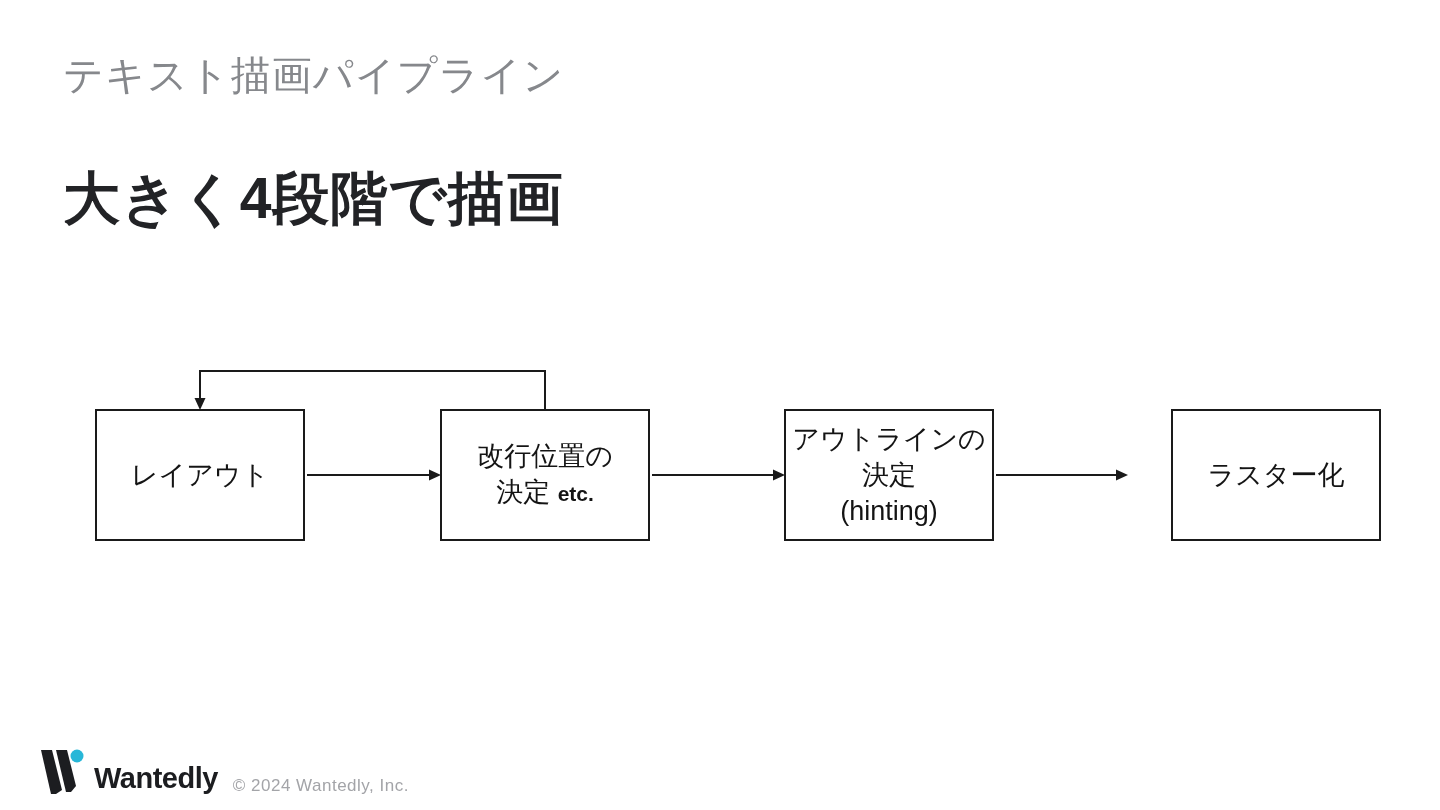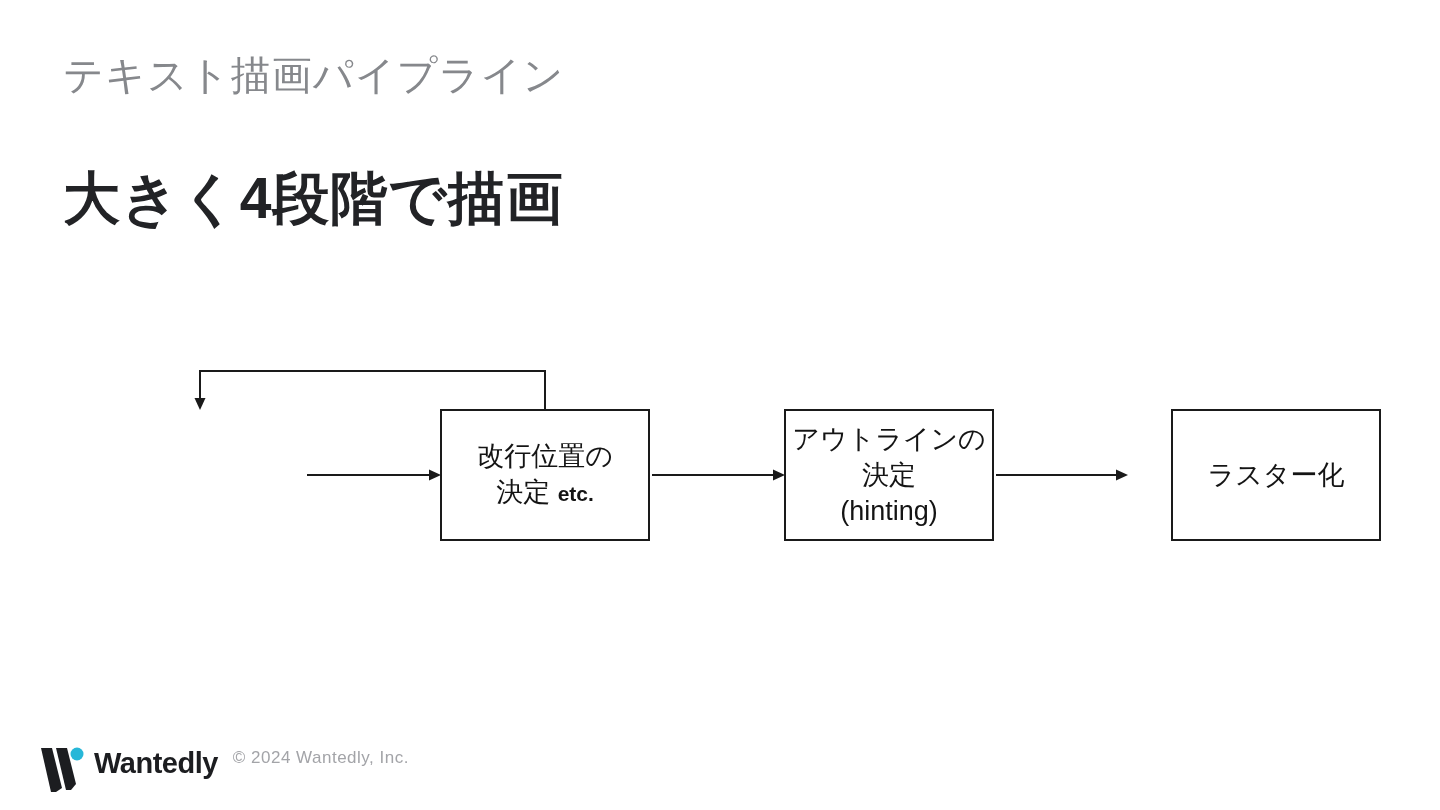--- a/index.html
+++ b/index.html
@@ -67,21 +67,21 @@
   .box-linebreak{ left: 440px; }
   .box-outline  { left: 784px; }
   .box-raster   { left: 1171px;}
   .etc-suffix { font-size: 21px; font-weight: bold; }
 
   .footer {
     position: absolute;
     left: 40px; top: 747px;
     height: 48px;
     display: flex;
-    align-items: flex-start;
+    align-items: flex-end;
   }
   .logo-mark { width: 44px; height: 46px; display: block; }
   .logo-wordmark {
     margin-left: 10px;
     font-size: 29px;
     font-weight: 700;
     color: var(--logo-ink);
     letter-spacing: -0.5px;
   }
   .copyright {
@@ -120,20 +120,23 @@
         <line x1="652" y1="475" x2="775" y2="475"></line>
         <polygon points="785,475 773,469.5 773,480.5"></polygon>
       </g>
 
       <g>
         <line x1="996" y1="475" x2="1118" y2="475"></line>
         <polygon points="1128,475 1116,469.5 1116,480.5"></polygon>
       </g>
     </svg>
 
+    <div class="box box-layout">
+      <div class="box-line">レイアウト</div>
+    </div>
 
     <div class="box box-linebreak">
       <div class="box-line">改行位置の</div>
       <div class="box-line"><span>決定</span> <span class="etc-suffix">etc.</span></div>
     </div>
 
     <div class="box box-outline">
       <div class="box-line">アウトラインの</div>
       <div class="box-line">決定</div>
       <div class="box-line">(hinting)</div>

